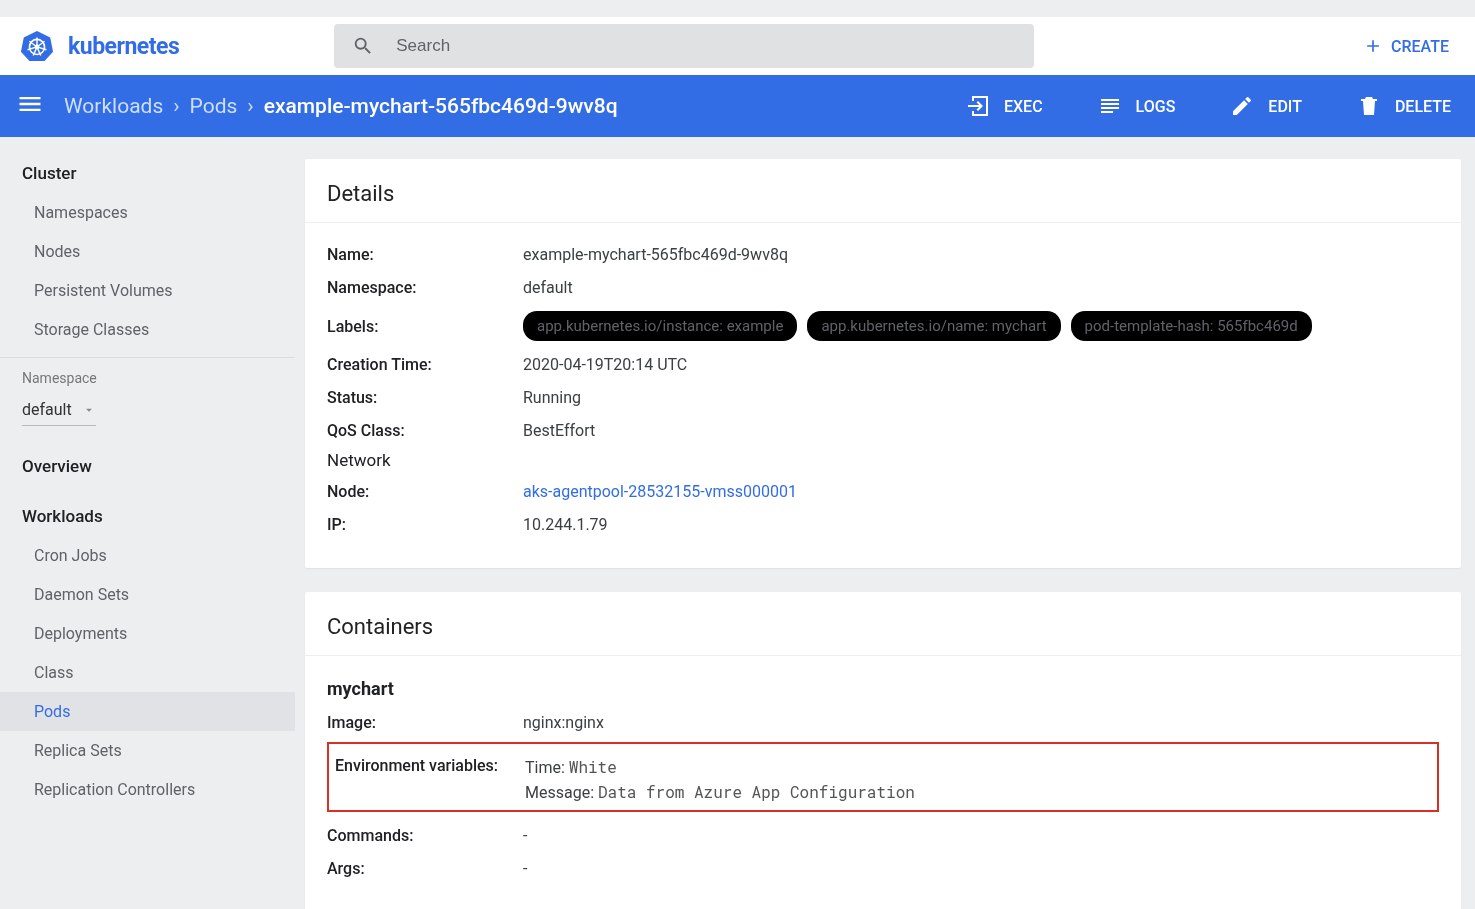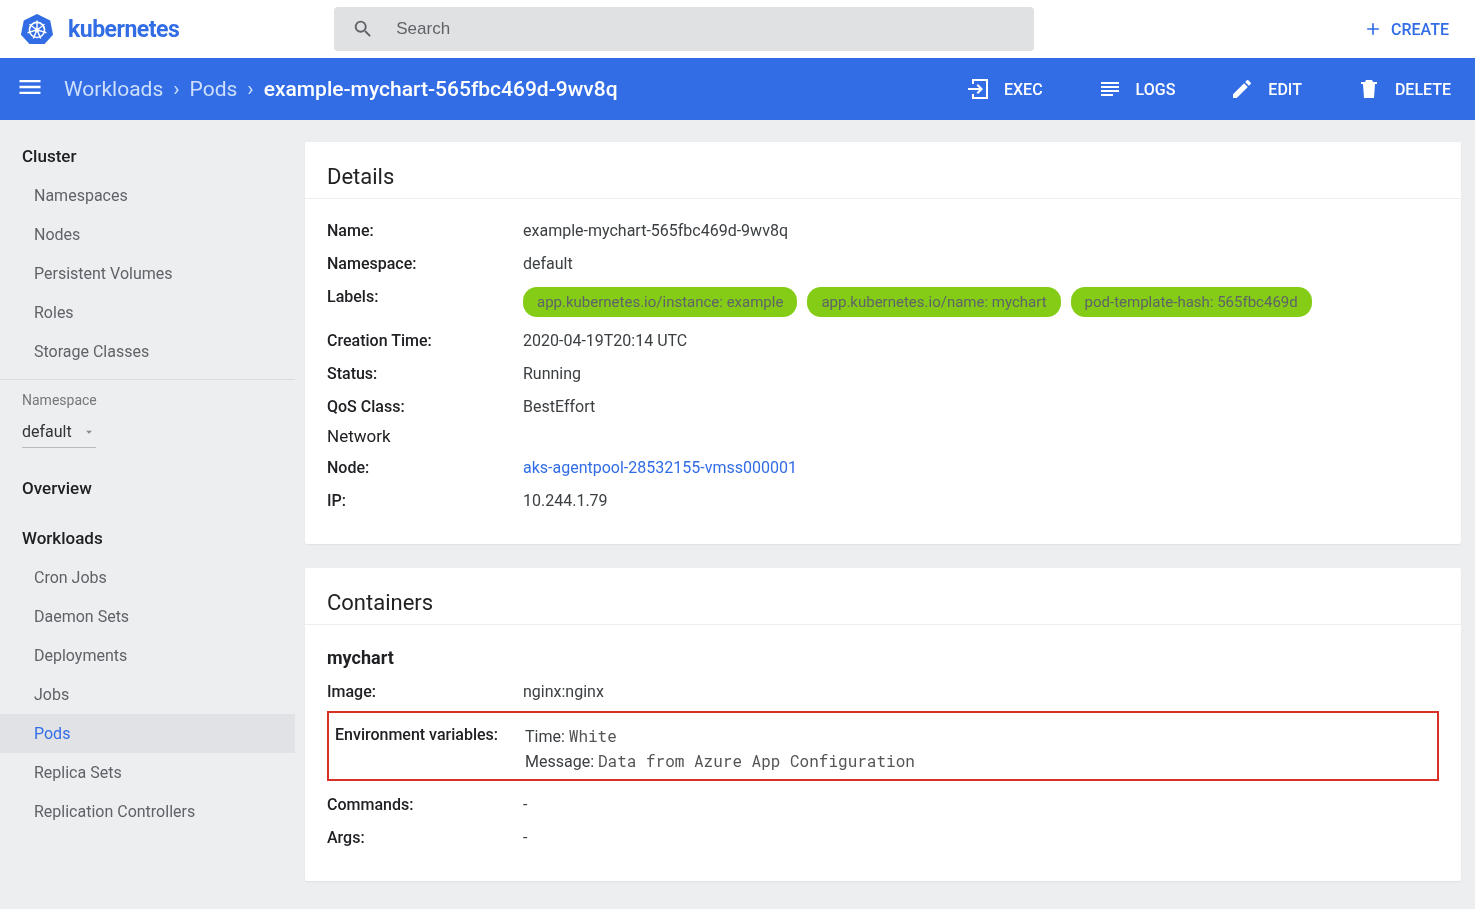--- a/index.html
+++ b/index.html
@@ -1,18 +1,18 @@
 <!DOCTYPE html>
 <html><head>
   <meta charset="utf-8">
   <style>
     * { margin: 0; padding: 0; box-sizing: border-box; }
     body { font-family: Roboto, "Helvetica Neue", Arial, sans-serif; background: #edeef0; color: #222; width: 1475px; }
     
-    .topbar { height: 58px; background: #fff; display: flex; align-items: center; padding: 0 16px; }
+    .topbar { height: 58px; background: #fff; display: flex; align-items: center; padding: 0 16px; margin-top: 17px; }
     .logo-wrap { display: flex; align-items: center; gap: 14px; margin-left: 4px; }
     .k8s-logo { width: 34px; height: 34px; }
     .k8s-word { color: #326de6; font-size: 23px; font-weight: 700; letter-spacing: -0.5px; }
     .search-wrap { flex: 0 0 700px; margin-left: 155px; height: 44px; background: #e0e1e3; border-radius: 4px; display:flex; align-items:center; padding: 0 18px; gap: 22px;}
     .search-wrap svg { width:22px; height:22px; fill:#5f6368; }
     .search-wrap input { border:none; outline:none; background:transparent; font-size:17px; color:#3c4043; flex:1; }
     .search-wrap input::placeholder { color:#5f6368; }
     .create-btn { margin-left:auto; color:#326de6; font-size:16px; font-weight:500; display:flex; align-items:flex-end; gap:8px; padding:8px 10px; cursor:pointer; }
     .create-btn svg{width:20px;height:20px;fill:#326de6}
 
@@ -32,27 +32,27 @@
     .side-header{font-size:17px;font-weight:500;color:#202124;padding:14px 22px 10px}
     .side-item{font-size:16px;color:#5f6368;padding:10px 34px;cursor:pointer}
     .side-item.active{background:#e1e2e5;color:#326de6}
     .divider-thin{border-top:1px solid #dadce0;margin:8px 0}
     .ns-label{font-size:14px;color:#777;padding:4px 22px 2px}
     .ns-select{margin:6px 22px 2px;display:inline-flex;align-items:center;gap:10px;color:#333;font-size:16px;padding:6px 0;border-bottom:1px solid #bbb;cursor:pointer}
     .ns-select svg{width:14px;height:14px;fill:#888}
 
     .content{flex:1;padding:22px 14px 22px 10px}
     .card{background:#fff;border-radius:2px;box-shadow:0 1px 2px rgba(0,0,0,.06);margin-bottom:24px}
-    .card-title{font-size:22px;color:#222;padding:22px 22px 9px;font-weight:400;border-bottom:1px solid #eee}
+    .card-title{font-size:22px;color:#222;padding:22px 22px 16px;font-weight:400;border-bottom:1px solid #eee}
     .card-body{padding:18px 22px 24px}
-    .row{display:flex;align-items:flex-start;margin-bottom:10px}
+    .row{display:flex;align-items:center;margin-bottom:10px}
     .row-label{width:196px;font-size:16px;font-weight:500;color:#202124;padding-top:4px}
     .row-value{flex:1;font-size:16px;color:#3c4043;padding-top:4px}
     .chips{display:flex;flex-wrap:wrap;gap:10px}
-    .chip{background:#84cc16;color:#5f6368;font-size:15px;padding:6px 14px;border-radius:14px}
+    .chip{background:#000000;color:#5f6368;font-size:15px;padding:6px 14px;border-radius:14px}
     .subhead{font-size:17px;font-weight:400;color:#202124;margin:8px 0 8px}
     .link{color:#326de6}
     .container-name{font-size:18px;font-weight:700;color:#202124;margin:4px 0 10px}
     .highlight-box{border:2px solid #d93025;padding:8px 6px;margin:4px 0 10px;display:flex}
     .envkey{font-size:16px;color:#3c4043}
     .envval{font-family:"Roboto Mono","Menlo",monospace;color:#555}
   </style>
 </head>
 <body>
 
@@ -128,37 +128,36 @@
     </div>
   </div>
 </div>
 
 <div class="main">
   <div class="sidebar">
     <div class="side-header">Cluster</div>
     <div class="side-item">Namespaces</div>
     <div class="side-item">Nodes</div>
     <div class="side-item">Persistent Volumes</div>
-    <div class="side-item">Roles</div>
     <div class="side-item">Storage Classes</div>
     <div class="divider-thin"></div>
     <div class="ns-label">Namespace</div>
     <div class="ns-select">
       <span>default</span>
       <svg viewBox="0 0 24 24">
           <path d="M7 10l5 5 5-5z"></path>
         </svg>
     </div>
     <div style="height:14px"></div>
     <div class="side-header">Overview</div>
     <div class="side-header" style="padding-top:20px">Workloads</div>
     <div class="side-item">Cron Jobs</div>
     <div class="side-item">Daemon Sets</div>
     <div class="side-item">Deployments</div>
-    <div class="side-item">Jobs</div>
+    <div class="side-item">Class</div>
     <div class="side-item active">Pods</div>
     <div class="side-item">Replica Sets</div>
     <div class="side-item">Replication Controllers</div>
   </div>
 
   <div class="content">
     <div class="card">
       <div class="card-title">Details</div>
       <div class="card-body">
         <div class="row">

